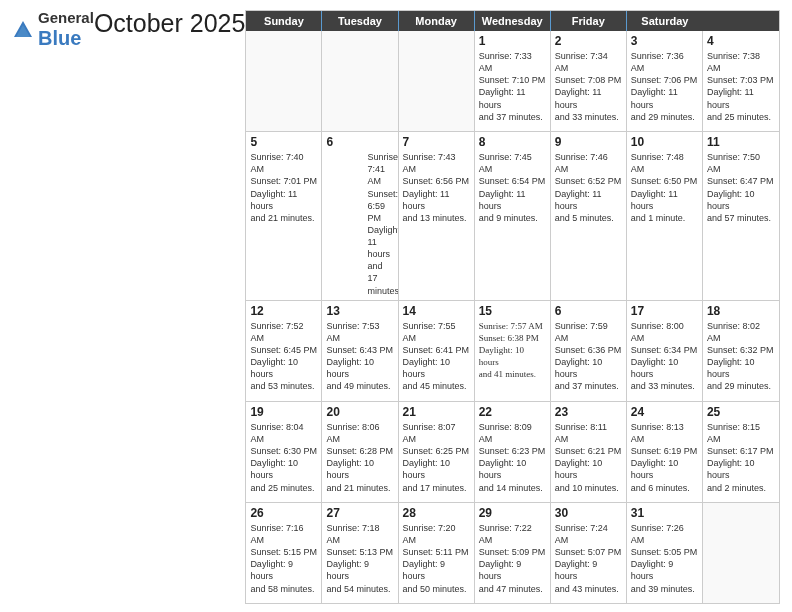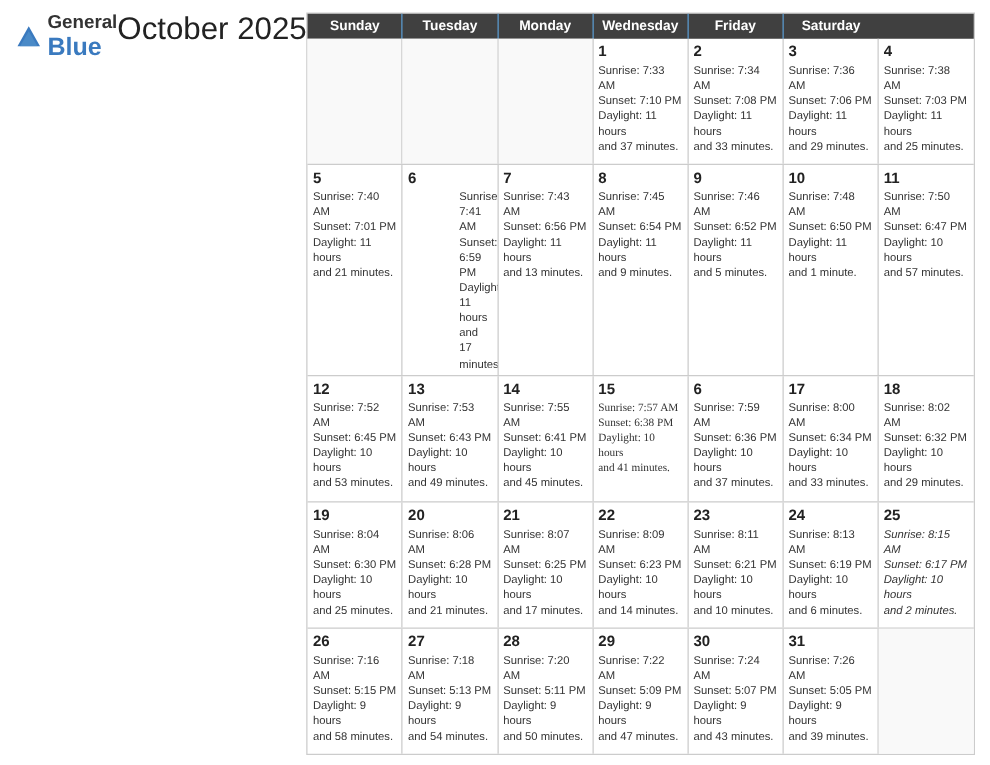--- a/index.html
+++ b/index.html
@@ -318,21 +318,21 @@
           </div>
           <div class="cal-cell">
             <div class="day-num">24</div>
             <div class="cell-text" style="white-space: pre-line;">Sunrise: 8:13 AM
 Sunset: 6:19 PM
 Daylight: 10 hours
 and 6 minutes.</div>
           </div>
           <div class="cal-cell">
             <div class="day-num">25</div>
-            <div class="cell-text" style="white-space: pre-line; font-style: italic;">Sunrise: 8:15 AM
+            <div class="cell-text" style="white-space: pre-line;">Sunrise: 8:15 AM
 Sunset: 6:17 PM
 Daylight: 10 hours
 and 2 minutes.</div>
           </div>
         </div>
         <div class="cal-row">
           <div class="cal-cell">
             <div class="day-num">26</div>
             <div class="cell-text" style="white-space: pre-line;">Sunrise: 7:16 AM
 Sunset: 5:15 PM

